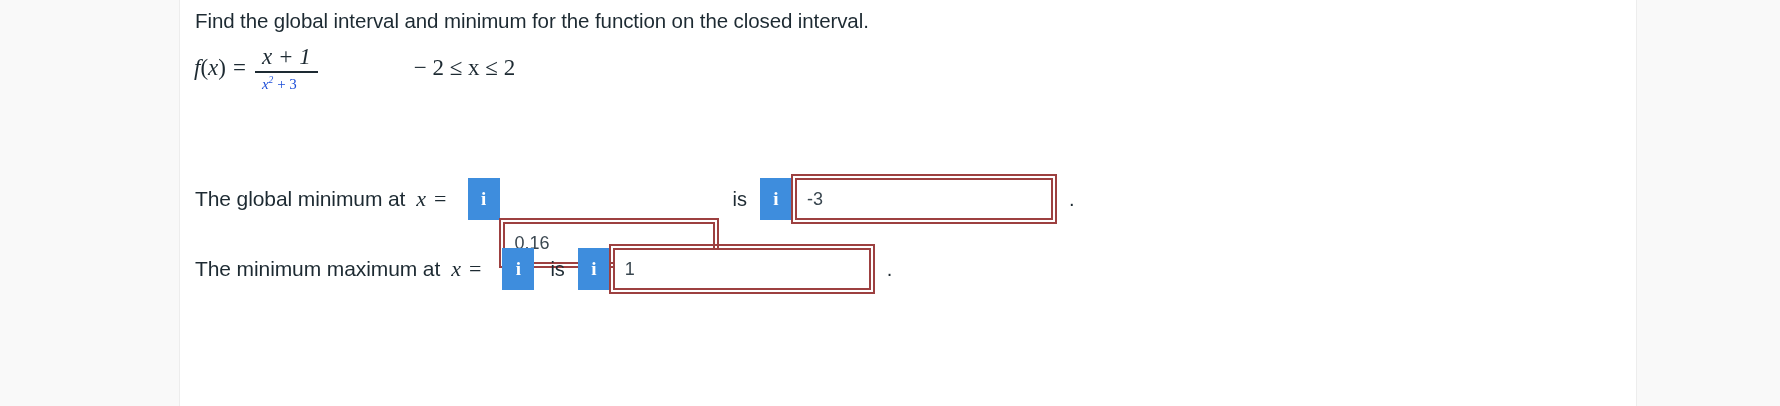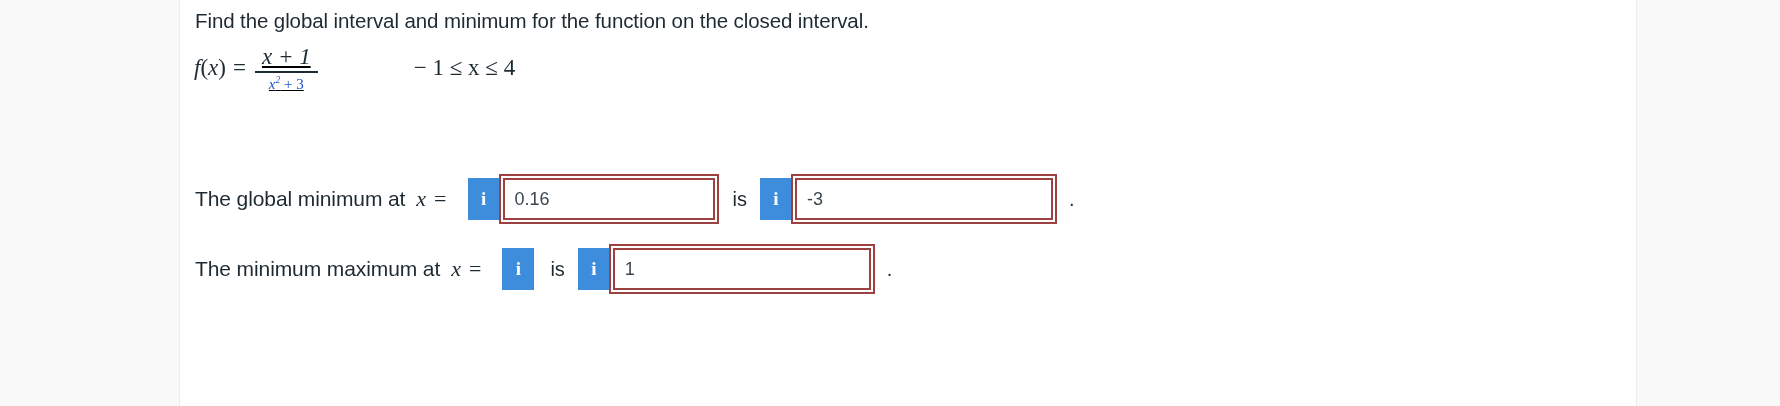--- a/index.html
+++ b/index.html
@@ -85,26 +85,24 @@
   }
   .eq-sign {
     font-family: "Liberation Serif", serif;
     font-size: 23px;
     color: #1d2a32;
     margin: 0 9px 0 7px;
   }
   .fraction {
     display: inline-flex;
     flex-direction: column;
-    align-items: center;
     justify-content: center;
     vertical-align: middle;
     position: relative;
     top: 0px;
-    text-decoration: underline;
   }
   .frac-num {
     font-family: "Liberation Serif", serif;
     font-size: 23px;
     color: #1d2a32;
     padding: 0 7px 1px 7px;
     line-height: 1.15;
   }
   .frac-bar {
     width: 100%;
@@ -192,21 +190,21 @@
     border: 2px solid #9d4040;
     outline: 2px solid #9d4040;
     outline-offset: 2px;
     background: #ffffff;
     font-family: "Liberation Sans", sans-serif;
     font-size: 18px;
     color: #3a4750;
     padding: 0 10px;
     margin-left: 3px;
   }
-  .w-first { width: 212px; }
+  .w-first { width: 212px; margin-top: 44px; }
   .w-second { width: 258px; }
 
   .is-word {
     font-size: 20px;
     color: #1d2a32;
     margin: 0 13px 0 16px;
   }
   .row-min .is-word { margin: 0 13px 0 18px; }
   .trailing-dot {
     font-size: 20px;
@@ -236,21 +234,21 @@
       <span class="fraction">
         <span class="frac-num">
           <span class="ital">x + 1</span>
         </span>
         <span class="frac-bar"></span>
         <span class="frac-den">
           <span class="ital">x</span><span class="sup">2</span><span> + 3</span>
         </span>
       </span>
 
-      <span class="domain">− 1 ≤ x ≤ 4</span>
+      <span class="domain">− 2 ≤ x ≤ 2</span>
     </div>
 
     <div class="answer-row row-min">
       <span class="row-label">The global minimum at</span>
       <span class="var-x">x</span>
       <span class="var-eq">=</span>
 
       <span class="field-group" style="margin-left:21px;">
         <span class="info-btn">i</span>
         <input class="answer-input w-first" type="text" value="0.16" style="">

